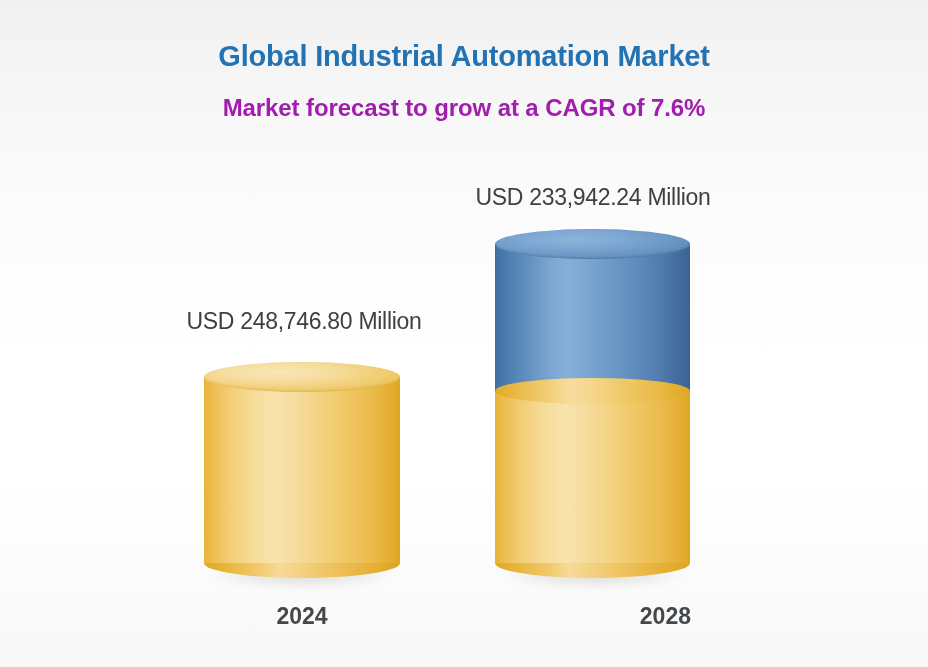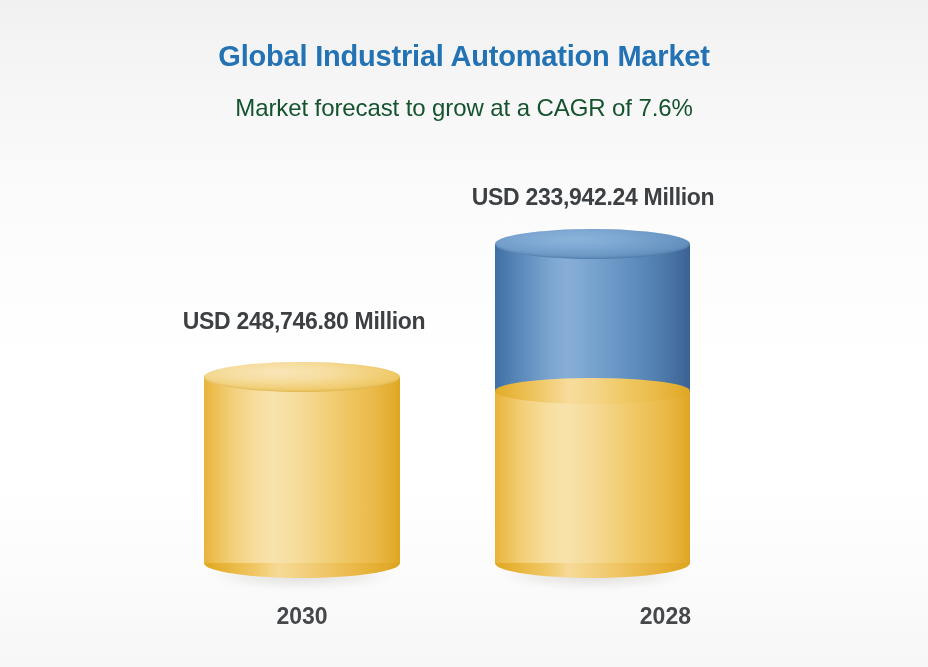--- a/index.html
+++ b/index.html
@@ -41,31 +41,31 @@
     color: #2272b4;
   }
 
   .chart-subtitle {
     position: absolute;
     top: 94px;
     left: 0;
     width: 928px;
     text-align: center;
     font-size: 24px;
+    font-weight: bold;
+    letter-spacing: -0.1px;
+    color: #a21caf;
+  }
+
+  
+  .value-label {
+    position: absolute;
+    text-align: center;
+    font-size: 23px;
     font-weight: normal;
-    letter-spacing: -0.1px;
-    color: #14532d;
-  }
-
-  
-  .value-label {
-    position: absolute;
-    text-align: center;
-    font-size: 23px;
-    font-weight: bold;
     letter-spacing: -0.3px;
     color: #3d4043;
     white-space: nowrap;
   }
   .value-label.v2021 {
     left: 154px;
     top: 308px;
     width: 300px;
   }
   .value-label.v2028 {
@@ -239,17 +239,17 @@
     <div class="cyl-bottom-cap yellow" style="top:319px;"></div>
     <div class="cyl-body yellow" style="top:161px; height:173px;"></div>
 
     <div class="cyl-body blue" style="top:15px; height:148px;"></div>
 
     <div class="cyl-divider yellow" style="top:149px;"></div>
 
     <div class="cyl-top blue" style="top:0;"></div>
   </div>
 
-  <div class="cat-label c2021">2030</div>
+  <div class="cat-label c2021">2024</div>
 
   <div class="cat-label c2028">2028</div>
 
 </div>
 
 </body></html>

